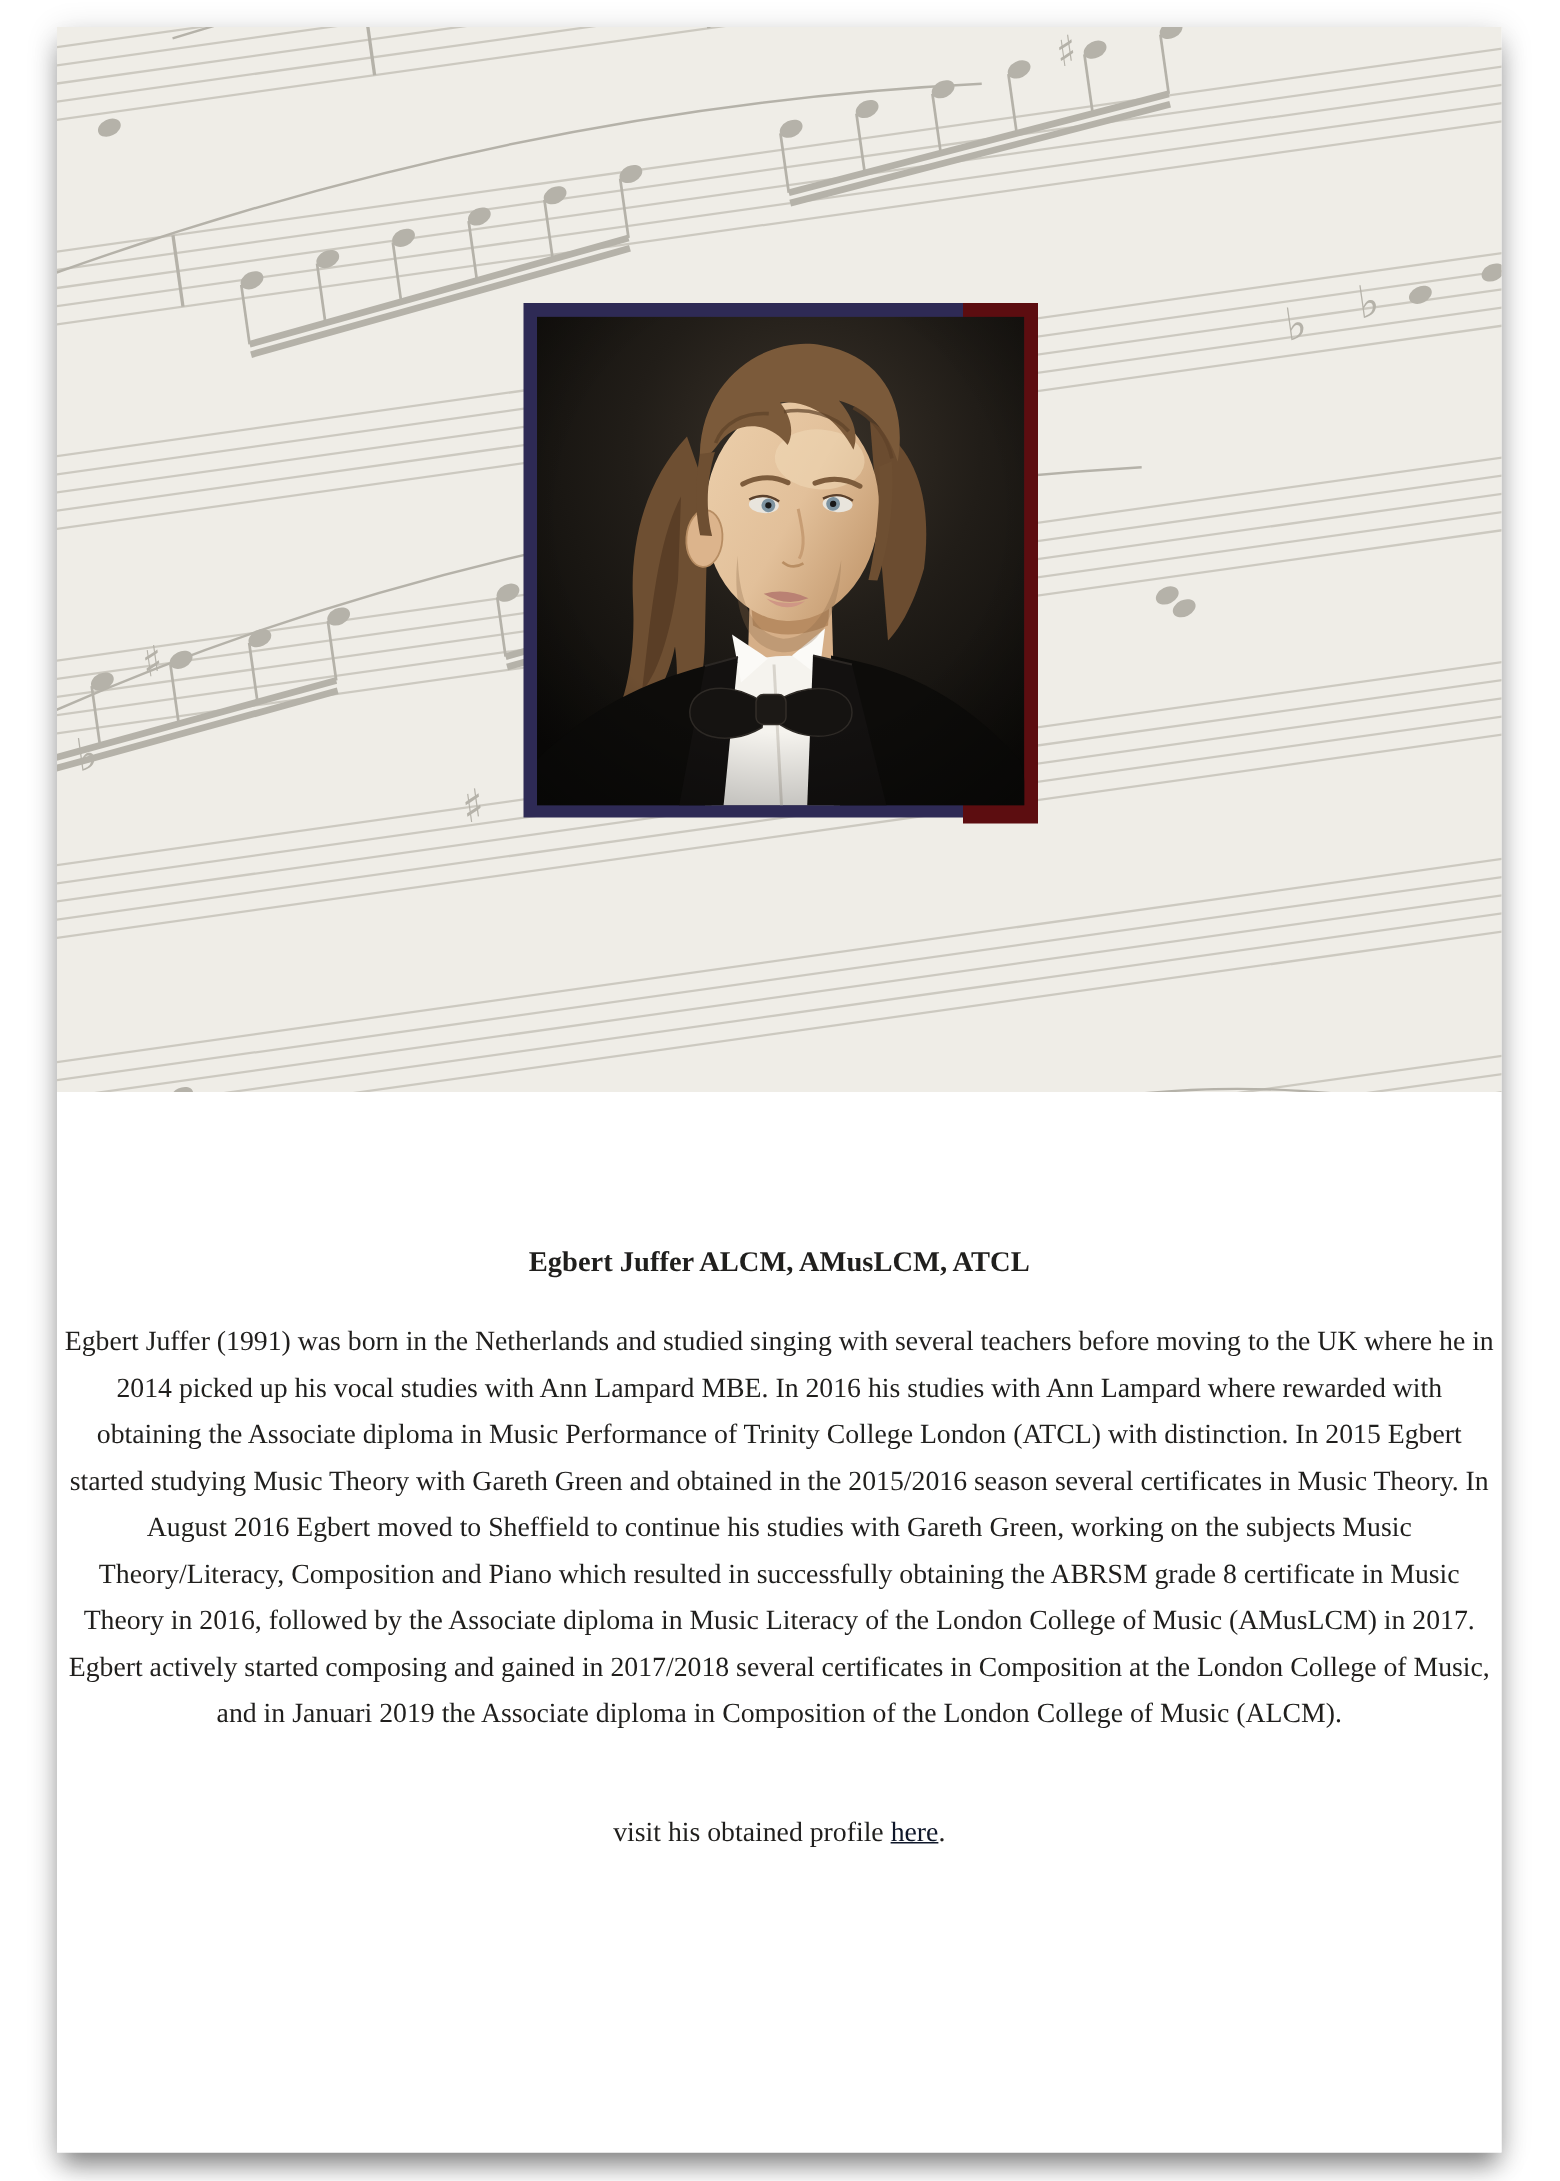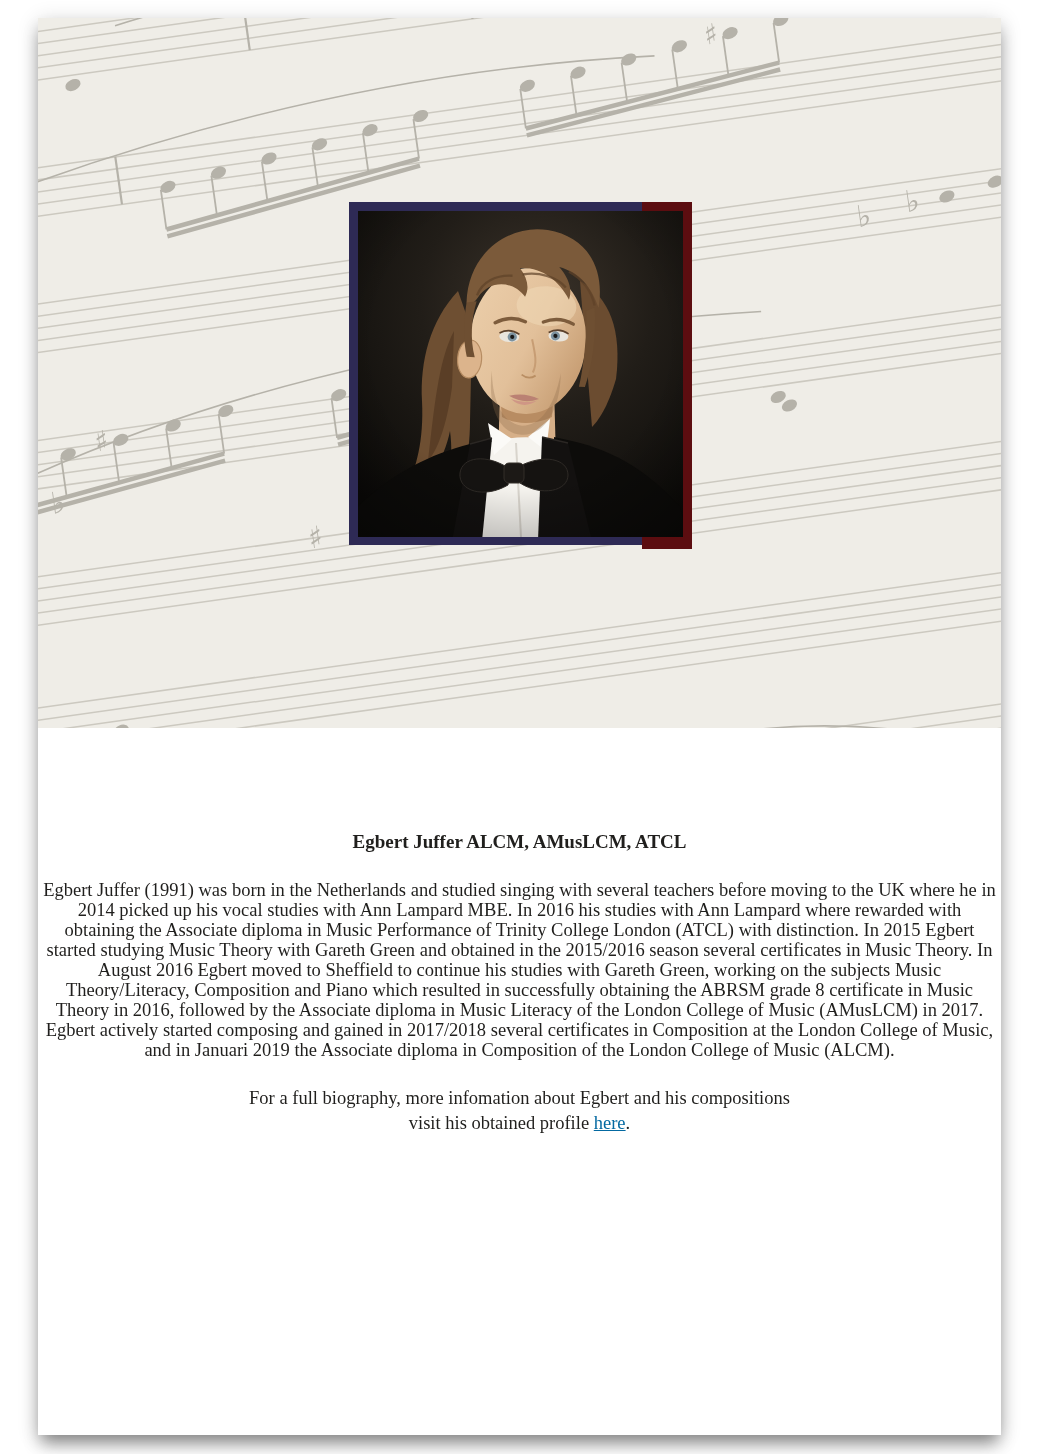--- a/index.html
+++ b/index.html
@@ -21,23 +21,23 @@
   .portrait-frame{position:absolute;left:311px;top:184px;width:343px;height:347px;}
   .frame-navy{position:absolute;left:0;top:0;width:294px;height:343px;background:#2e2a55;}
   .frame-maroon{position:absolute;right:0;top:0;width:50px;height:347px;background:#5c0d10;}
   .portrait{position:absolute;left:9px;top:9px;width:325px;height:326px;overflow:hidden;}
   
   .bio-card{
     position:relative;width:963px;height:707px;background:#ffffff;box-sizing:border-box;
     padding:102px 3px 0;text-align:center;
   }
   .card-title{font-weight:bold;font-size:19px;line-height:24px;margin:0;}
-  .bio-text{margin:26px 0 0;font-size:18.5px;line-height:20px;}
+  .bio-text{margin:26px 0 0;font-size:18.5px;line-height:31px;}
   .closing-text{margin:26px 0 0;font-size:18.5px;line-height:24.6px;}
-  a.profile-link{color:#0369a1;text-decoration:underline;cursor:pointer;}
+  a.profile-link{color:#0f172a;text-decoration:underline;cursor:pointer;}
 </style>
 </head>
 <body>
 
 <div class="page-column">
 
   <div class="music-header">
     <svg class="sheet" id="sheetSvg" width="1300" height="1000" viewBox="0 0 1300 1000">
         <line x1="0" y1="90" x2="1300" y2="90" class="staff"></line>
         <line x1="0" y1="102" x2="1300" y2="102" class="staff"></line>
@@ -281,18 +281,18 @@
       </div>
     </div>
   </div>
 
   <div class="bio-card">
     <h1 class="card-title">
       <div>Egbert Juffer ALCM, AMusLCM, ATCL</div>
     </h1>
     <p class="bio-text">Egbert Juffer (1991) was born in the Netherlands and studied singing with several teachers before moving to the UK where he in 2014 picked up his vocal studies with Ann Lampard MBE. In 2016 his studies with Ann Lampard where rewarded with obtaining the Associate diploma in Music Performance of Trinity College London (ATCL) with distinction. In 2015 Egbert started studying Music Theory with Gareth Green and obtained in the 2015/2016 season several certificates in Music Theory. In August 2016 Egbert moved to Sheffield to continue his studies with Gareth Green, working on the subjects Music Theory/Literacy, Composition and Piano which resulted in successfully obtaining the ABRSM grade 8 certificate in Music Theory in 2016, followed by the Associate diploma in Music Literacy of the London College of Music (AMusLCM) in 2017. Egbert actively started composing and gained in 2017/2018 several certificates in Composition at the London College of Music, and in Januari 2019 the Associate diploma in Composition of the London College of Music (ALCM).</p>
     <p class="closing-text">
-      <span>For a full biography, more infomation about Egbert and his compositions</span><br>
+      <br>
       <span>visit his obtained profile </span><a href="#" class="profile-link">here</a><span>.</span>
     </p>
   </div>
 
 </div>
 
 </body></html>

